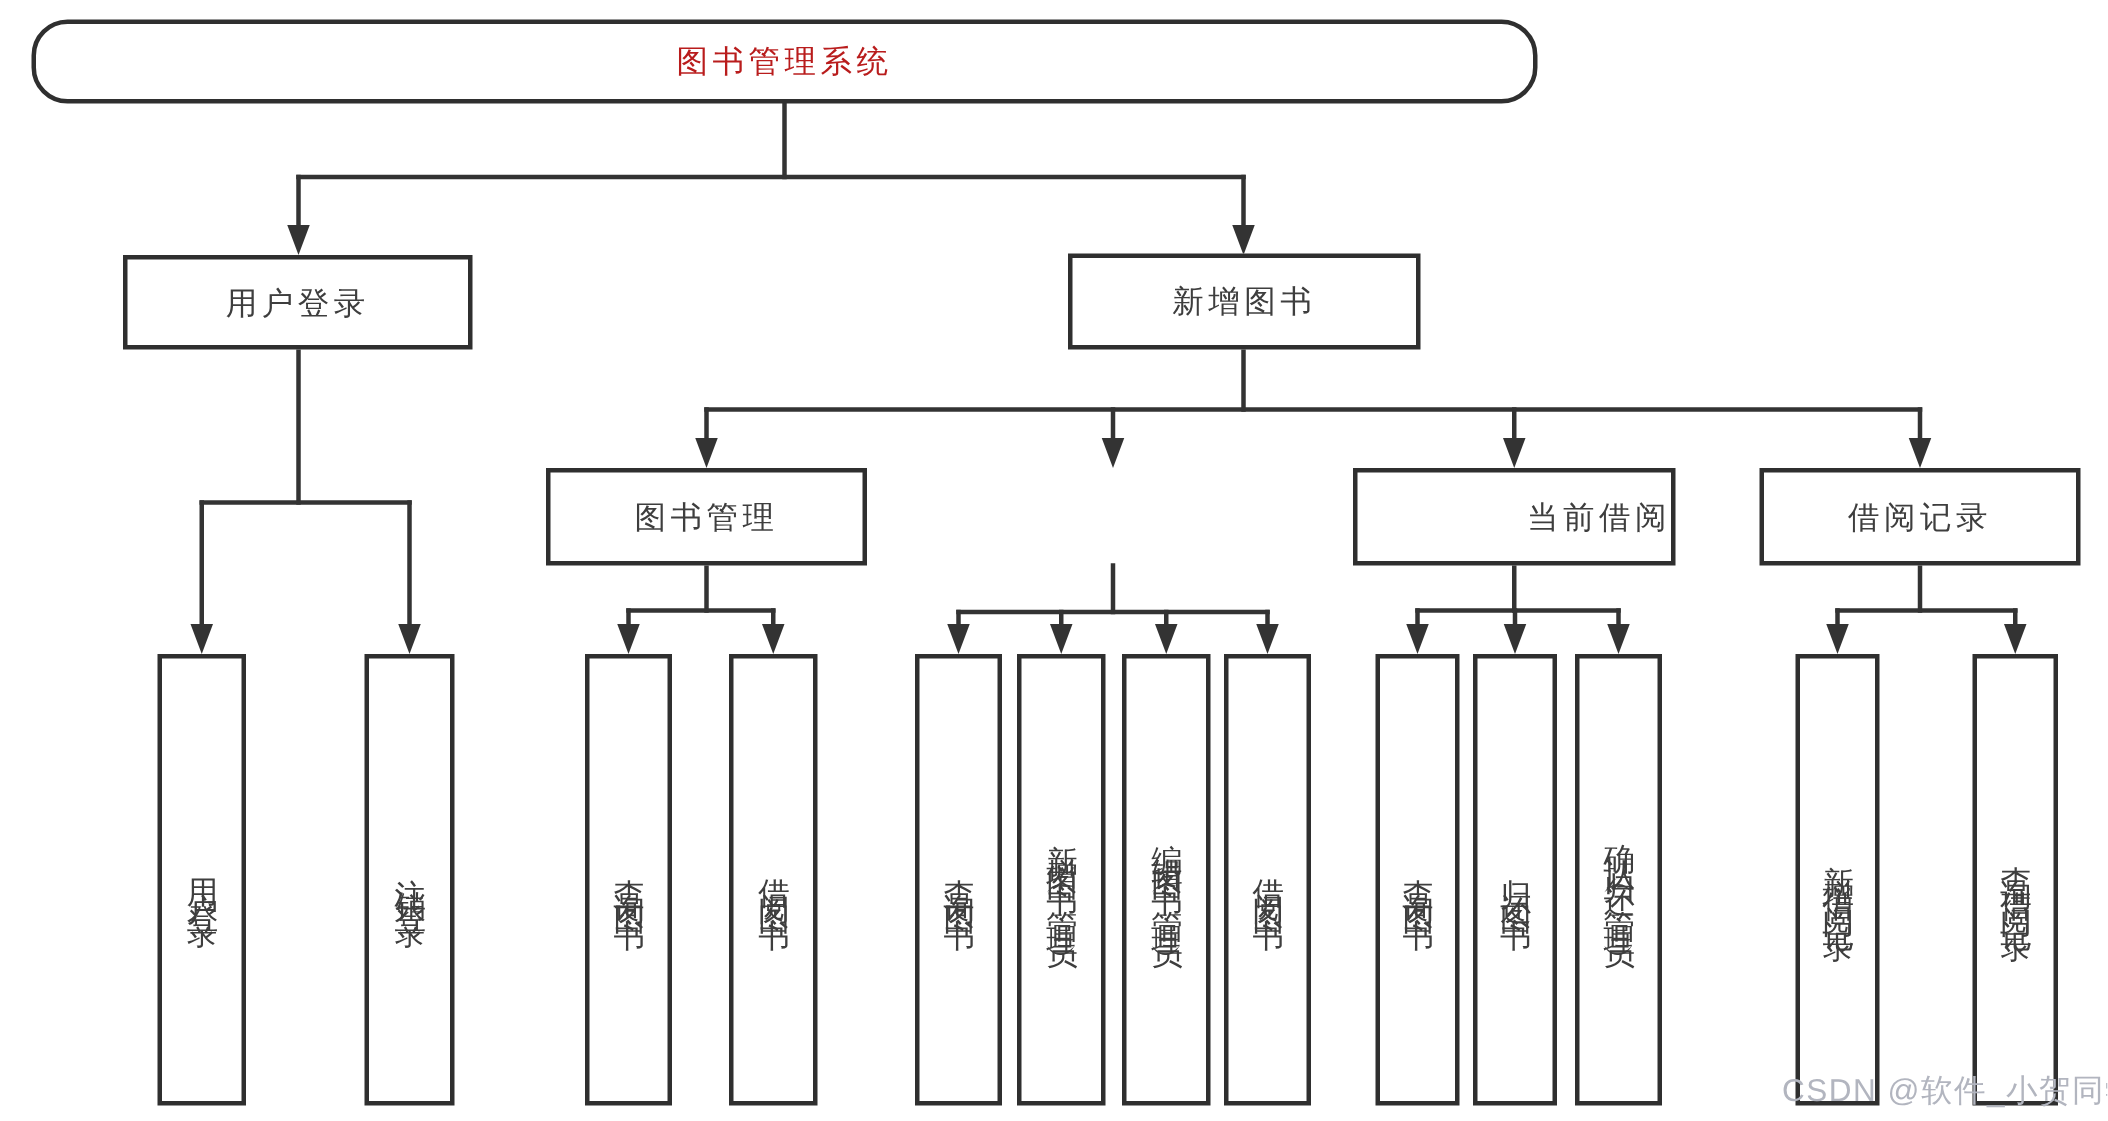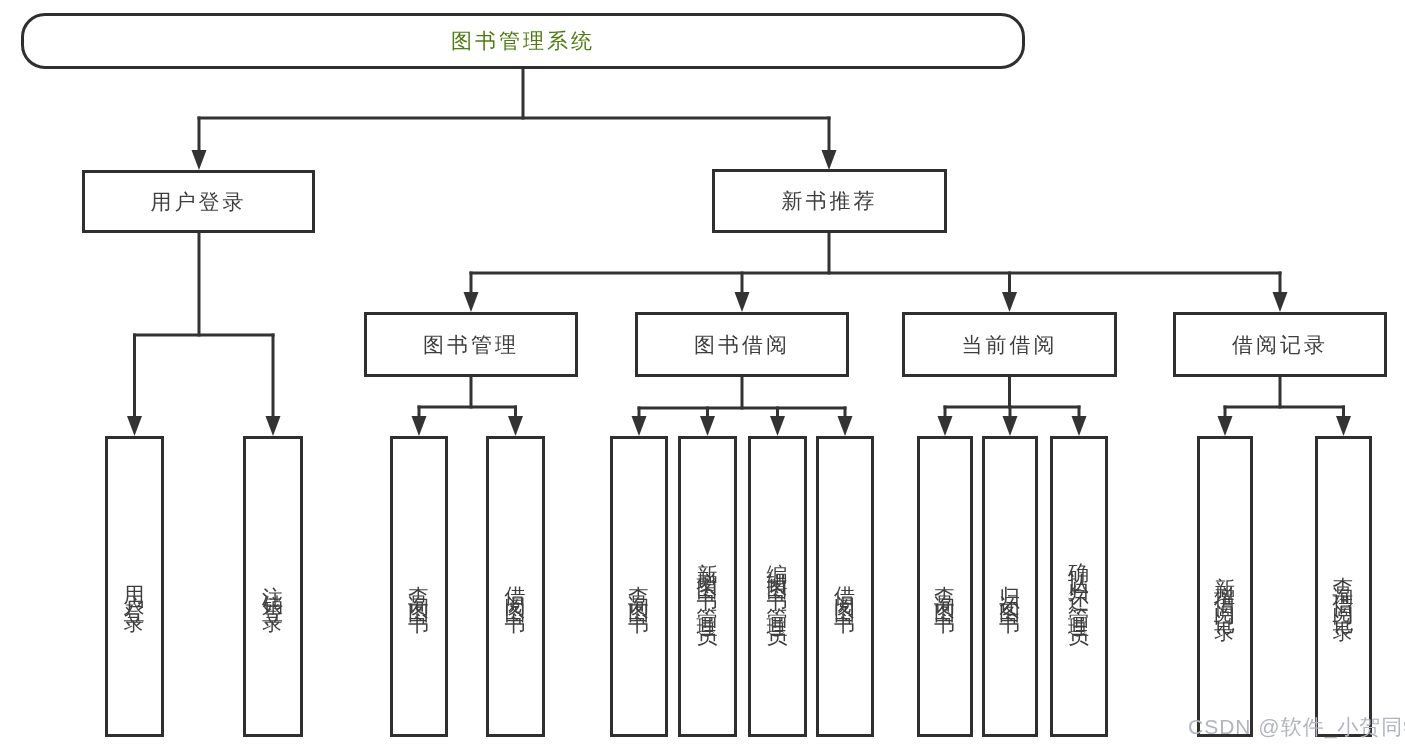--- a/index.html
+++ b/index.html
@@ -118,38 +118,35 @@
       <line x1="1079" y1="407" x2="1079" y2="420" stroke="#333333" stroke-width="3" stroke-linecap="square"></line>
       <polygon points="1079,436 1071.5,416 1086.5,416" fill="#333333"></polygon>
       <line x1="1280" y1="377" x2="1280" y2="407" stroke="#333333" stroke-width="3" stroke-linecap="square"></line>
       <line x1="1225" y1="407" x2="1343.5" y2="407" stroke="#333333" stroke-width="3" stroke-linecap="square"></line>
       <line x1="1225" y1="407" x2="1225" y2="420" stroke="#333333" stroke-width="3" stroke-linecap="square"></line>
       <polygon points="1225,436 1217.5,416 1232.5,416" fill="#333333"></polygon>
       <line x1="1343.5" y1="407" x2="1343.5" y2="420" stroke="#333333" stroke-width="3" stroke-linecap="square"></line>
       <polygon points="1343.5,436 1336,416 1351,416" fill="#333333"></polygon>
     </svg>
 
-  <div class="box b-root" style="border-color: rgb(47, 47, 47); color: #4d7c0f; border-radius: 24px;">
+  <div class="box b-root" style="border-color: rgb(47, 47, 47); color: #b91c1c; border-radius: 24px;">
     <span class="lbl">图书管理系统</span>
   </div>
 
   <div class="box b-l2a" style="border-color: rgb(47, 47, 47); color: rgb(62, 62, 62);">
     <span class="lbl">用户登录</span>
   </div>
   <div class="box b-l2b" style="border-color: rgb(47, 47, 47); color: rgb(62, 62, 62);">
-    <span class="lbl">新书推荐</span>
+    <span class="lbl">新增图书</span>
   </div>
 
   <div class="box b-l3a" style="border-color: rgb(47, 47, 47); color: rgb(62, 62, 62);">
     <span class="lbl">图书管理</span>
   </div>
-  <div class="box b-l3b" style="border-color: rgb(47, 47, 47); color: rgb(62, 62, 62);">
-    <span class="lbl">图书借阅</span>
-  </div>
-  <div class="box b-l3c" style="border-color: rgb(47, 47, 47); color: rgb(62, 62, 62);">
+  <div class="box b-l3c" style="border-color: rgb(47, 47, 47); color: rgb(62, 62, 62); justify-content: flex-end;">
     <span class="lbl">当前借阅</span>
   </div>
   <div class="box b-l3d" style="border-color: rgb(47, 47, 47); color: rgb(62, 62, 62);">
     <span class="lbl">借阅记录</span>
   </div>
 
   <div class="box leaf u1" style="border-color: rgb(47, 47, 47); color: rgb(62, 62, 62);">
     <span class="lbl">用户登录</span>
   </div>
   <div class="box leaf u2" style="border-color: rgb(47, 47, 47); color: rgb(62, 62, 62);">

